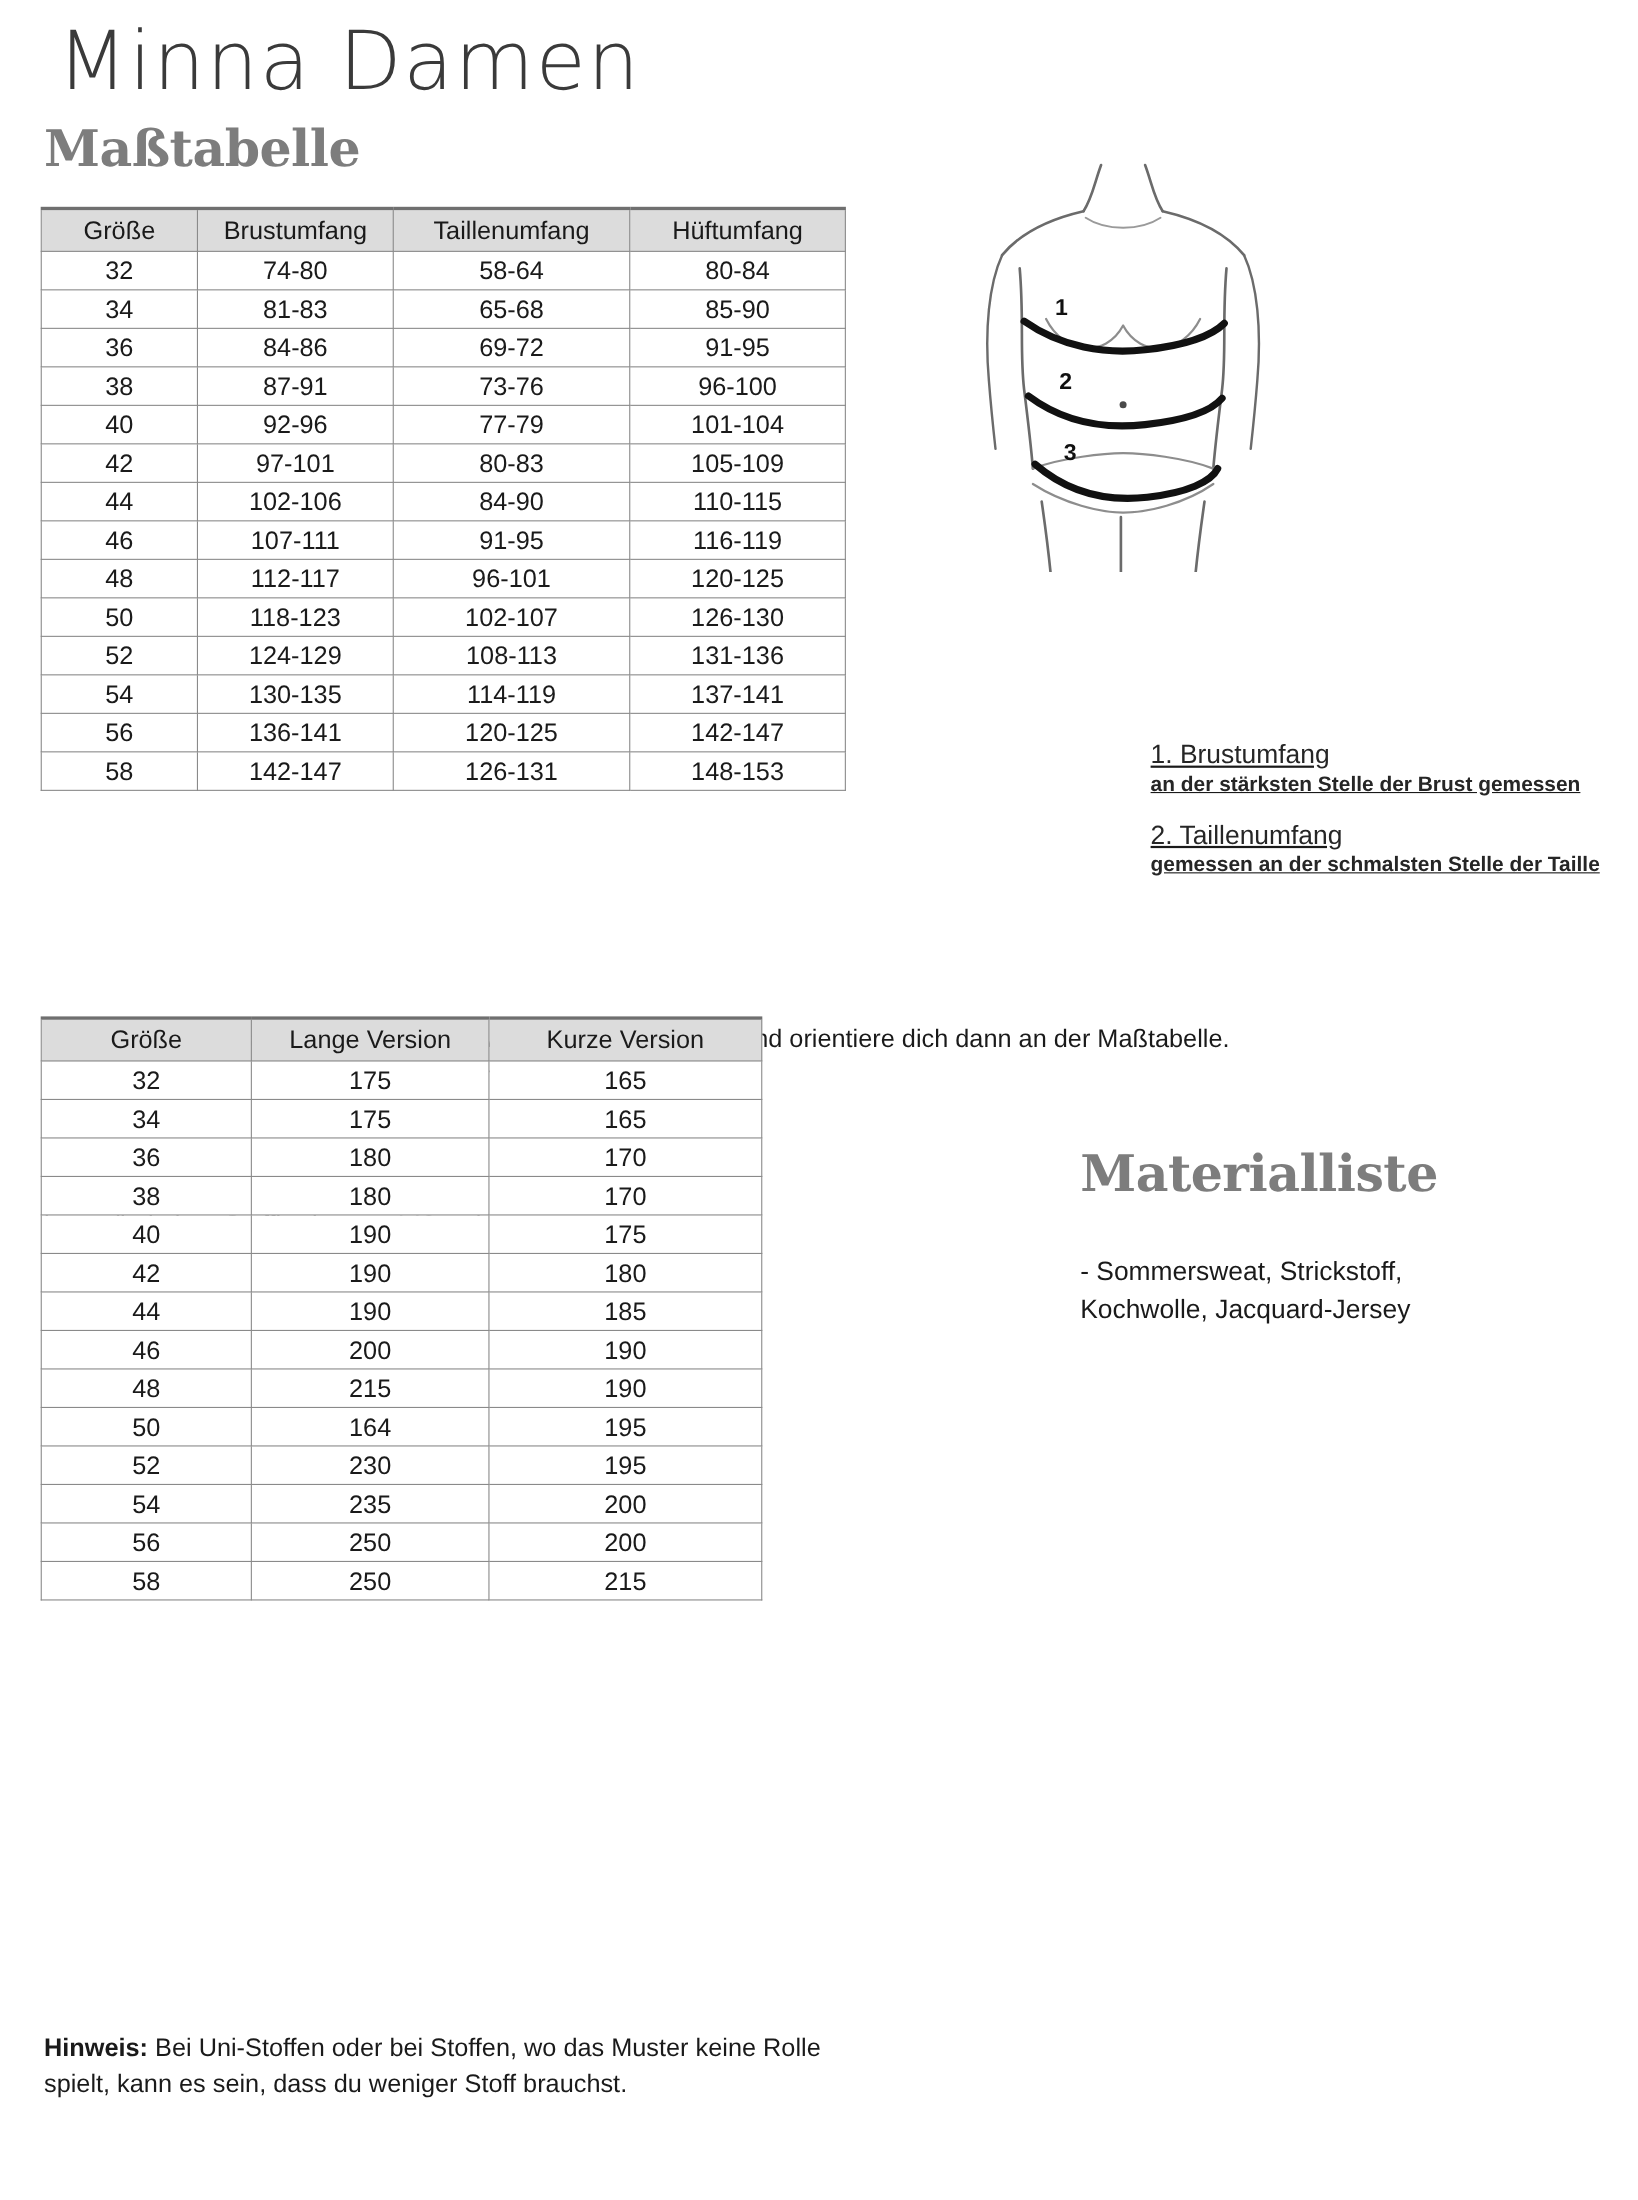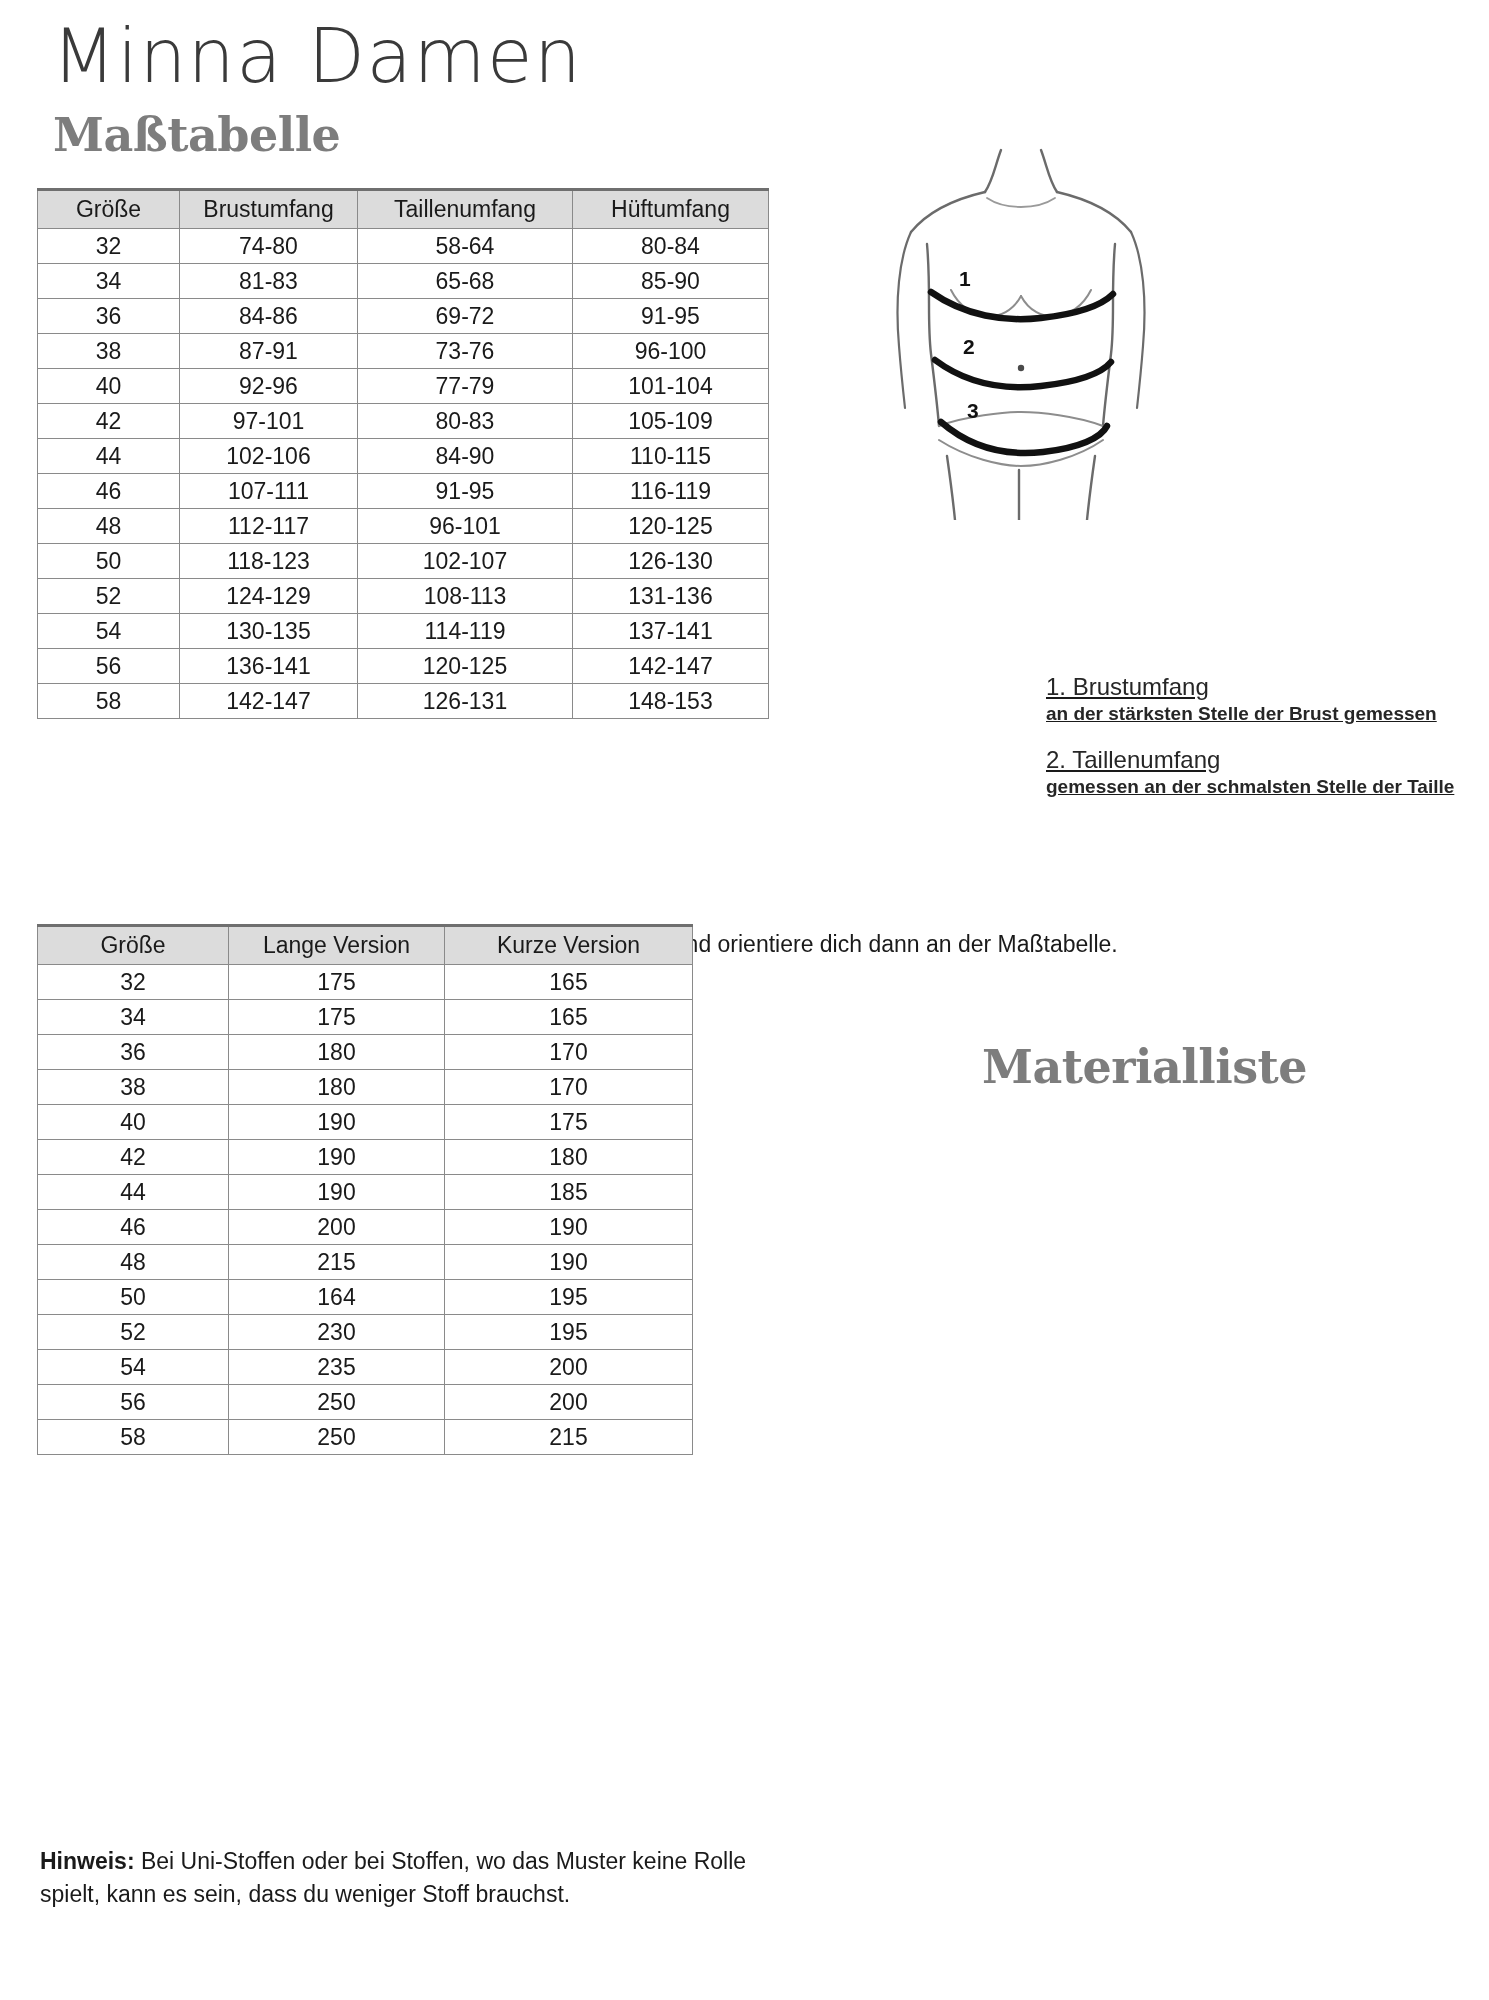--- a/index.html
+++ b/index.html
@@ -32,21 +32,21 @@
     font-size: 74px;
     font-weight: 300;
     letter-spacing: 1.5px;
     color: #3a3a3a;
     font-family: "DejaVu Sans", sans-serif;
     line-height: 1.05;
   }
 
   .title-sub {
     position: absolute;
-    left: 53px;
+    left: 40px;
     top: 108px;
     font-family: "DejaVu Serif", serif;
     font-weight: bold;
     font-size: 46px;
     color: #7d7d7d;
     letter-spacing: -0.5px;
   }
 
   
   .tbl {
@@ -352,20 +352,24 @@
 
   <div class="note-para">
     <div>Bitte miss die Person, für die du nähst, vor dem Zuschnitt aus und orientiere dich dann an der Maßtabelle.</div>
     <div>Der Schnitt ist auf eine Körpergröße von 168 cm ausgelegt.</div>
   </div>
 
   <div class="head-stoff">Stoffverbrauch</div>
   <div class="head-stoff-sub">in cm (bei einer Stoffbreite von 140 cm)</div>
 
   <div class="head-material">Materialliste</div>
+  <div class="material-text">
+    <div>- Sommersweat, Strickstoff,</div>
+    <div>Kochwolle, Jacquard-Jersey</div>
+  </div>
 
   <table class="tbl" id="fabric-table">
     <colgroup>
         <col class="f1">
         <col class="f2">
         <col class="f3">
       </colgroup>
     <thead>
       <tr>
         <th>Größe</th>

